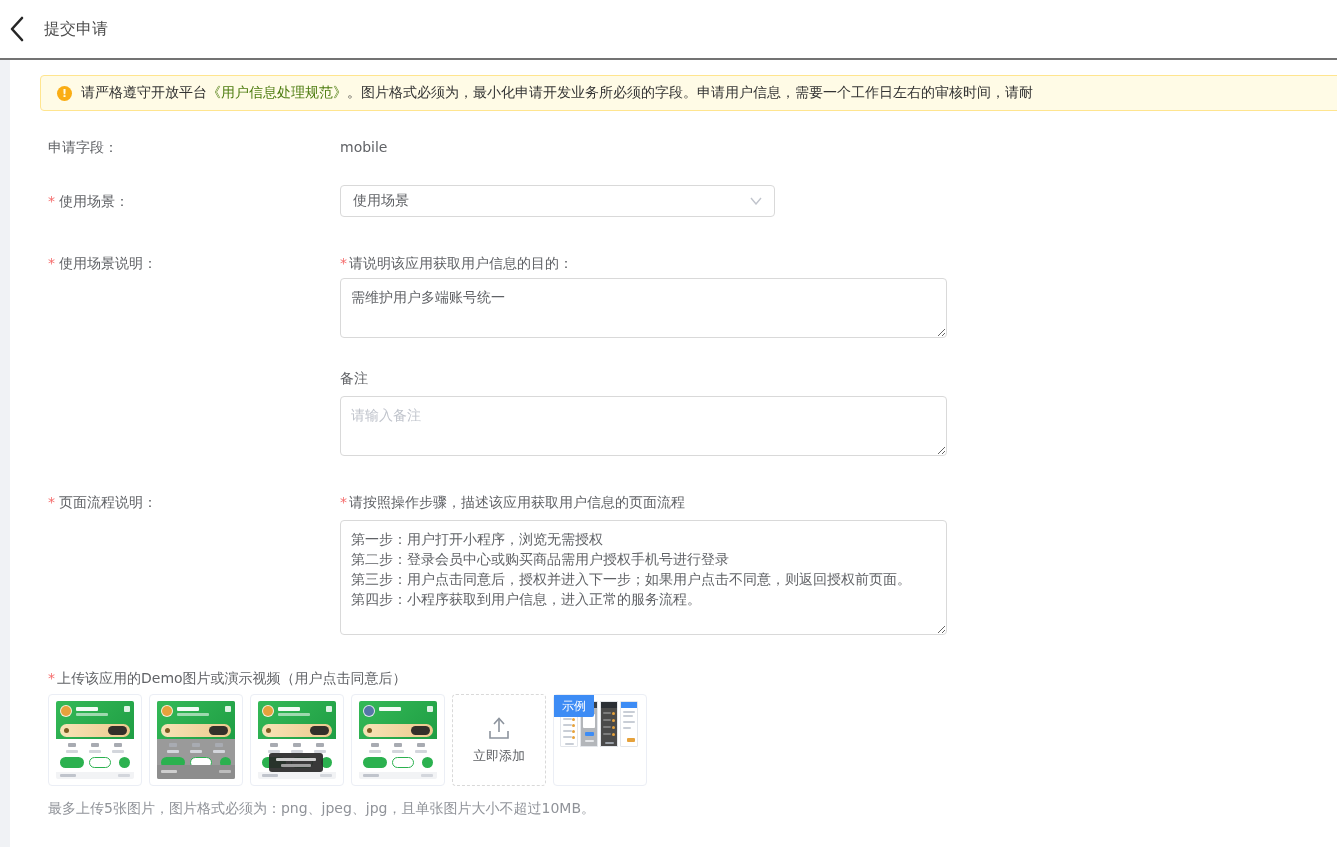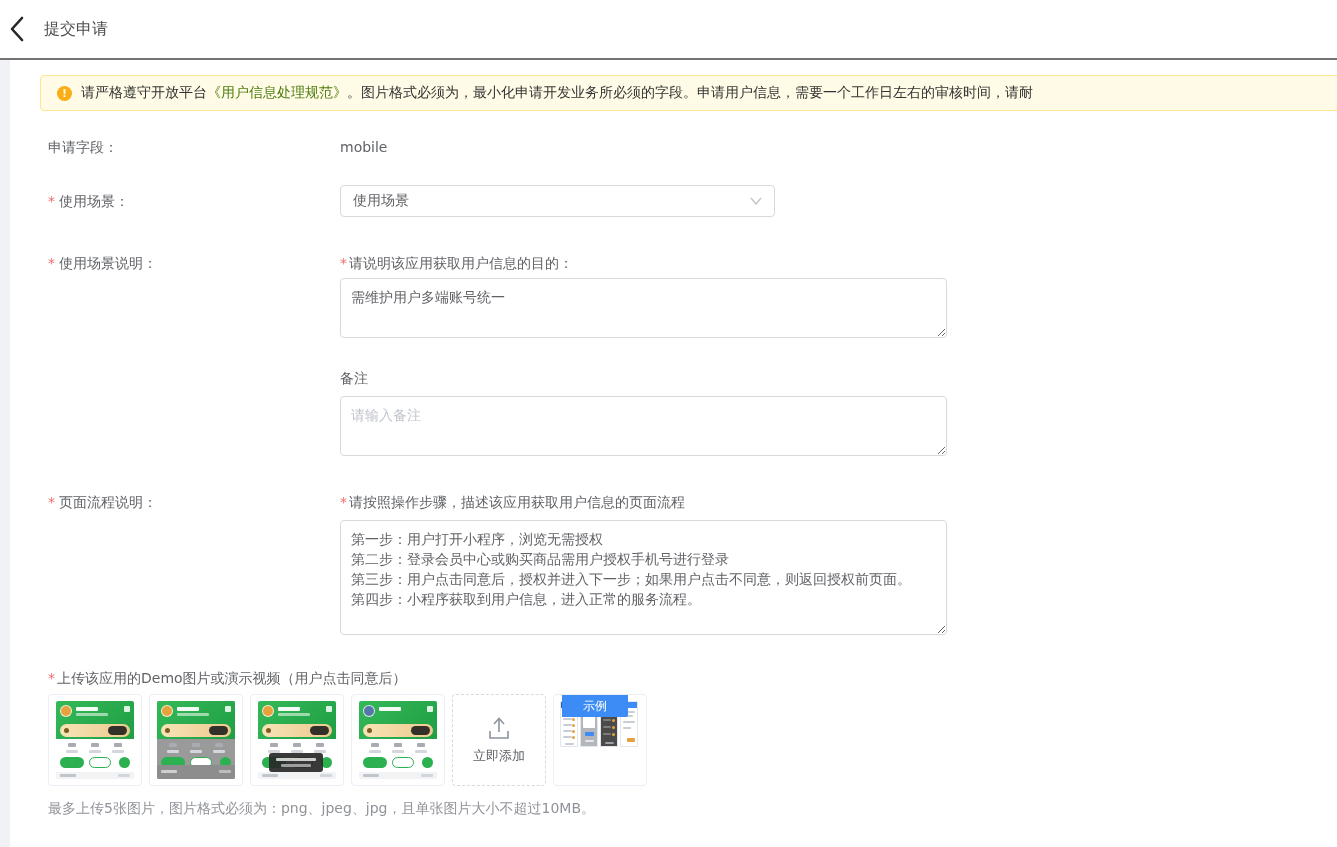--- a/index.html
+++ b/index.html
@@ -100,22 +100,22 @@
   .ph { width:18px; height:46px; margin-right:2px; border-radius:1px; position:relative; overflow:hidden; background:#fff; border:1px solid #e3e6eb; }
   .ph .bar { position:absolute; left:0; top:0; right:0; height:6px; background:#2f5f9e; }
   .ph .line { position:absolute; left:2px; height:2px; background:#c9ced6; border-radius:1px; }
   .ph .odot { position:absolute; right:2px; width:3px; height:3px; border-radius:50%; background:#e6a23c; }
   .ph.dark { background:#4a4a4a; }
   .ph.dark .line { background:#7c7c7c; }
   .ph.gray { background:#b3b6ba; }
   .ph .dialog { position:absolute; left:2px; top:12px; width:12px; height:14px; background:#fff; border-radius:1px; }
   .ph .blue-btn { position:absolute; left:4px; top:30px; width:9px; height:4px; background:#3d8cf5; border-radius:1px; }
   .ph .obtn { position:absolute; right:2px; bottom:4px; width:8px; height:4px; background:#e6a23c; border-radius:1px; }
-  .badge { position:absolute; left:8px; top:0; background:#3d8cf5; color:#fff; font-size:12px; line-height:22px;
-           padding:0 21px; border-radius:0 0 2px 0; z-index:3; }
+  .badge { position:absolute; left:0; top:0; background:#3d8cf5; color:#fff; font-size:12px; line-height:22px;
+           padding:0 8px; border-radius:0 0 2px 0; z-index:3; }
 </style>
 </head>
 <body>
 
 <div class="header">
   <div class="back-btn">
     <svg width="16" height="26" viewBox="0 0 16 26">
       <polyline points="13,2 3,13 13,24" fill="none" stroke="#262626" stroke-width="2.6" stroke-linecap="round" stroke-linejoin="round"></polyline>
     </svg>
   </div>

